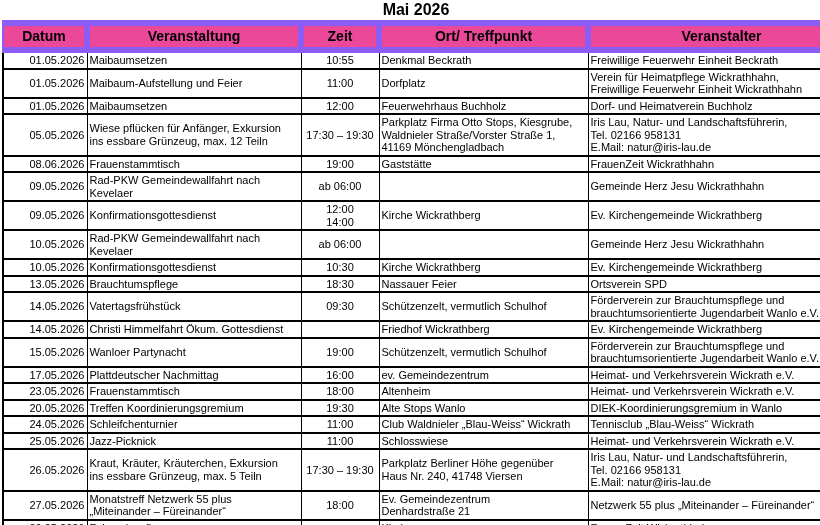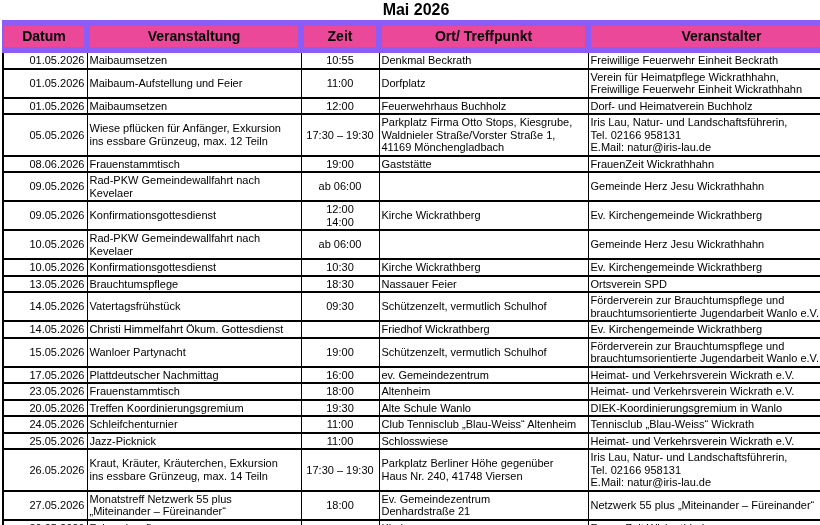--- a/index.html
+++ b/index.html
@@ -183,41 +183,41 @@
           <td class="col-datum">23.05.2026</td>
           <td class="col-veranstaltung">Frauenstammtisch</td>
           <td class="col-zeit">18:00</td>
           <td class="col-ort">Altenheim</td>
           <td class="col-veranstalter">Heimat- und Verkehrsverein Wickrath e.V.</td>
         </tr>
         <tr>
           <td class="col-datum">20.05.2026</td>
           <td class="col-veranstaltung">Treffen Koordinierungsgremium</td>
           <td class="col-zeit">19:30</td>
-          <td class="col-ort">Alte Schule Wanlo</td>
+          <td class="col-ort">Alte Stops Wanlo</td>
           <td class="col-veranstalter">DIEK-Koordinierungsgremium in Wanlo</td>
         </tr>
         <tr>
           <td class="col-datum">24.05.2026</td>
           <td class="col-veranstaltung">Schleifchenturnier</td>
           <td class="col-zeit">11:00</td>
-          <td class="col-ort">Club Tennisclub „Blau-Weiss“ Altenheim</td>
+          <td class="col-ort">Club Waldnieler „Blau-Weiss“ Wickrath</td>
           <td class="col-veranstalter">Tennisclub „Blau-Weiss“ Wickrath</td>
         </tr>
         <tr>
           <td class="col-datum">25.05.2026</td>
           <td class="col-veranstaltung">Jazz-Picknick</td>
           <td class="col-zeit">11:00</td>
           <td class="col-ort">Schlosswiese</td>
           <td class="col-veranstalter">Heimat- und Verkehrsverein Wickrath e.V.</td>
         </tr>
         <tr>
           <td class="col-datum">26.05.2026</td>
           <td class="col-veranstaltung">Kraut, Kräuter, Kräuterchen, Exkursion
-ins essbare Grünzeug, max. 14 Teiln</td>
+ins essbare Grünzeug, max. 5 Teiln</td>
           <td class="col-zeit">17:30 – 19:30</td>
           <td class="col-ort">Parkplatz Berliner Höhe gegenüber
 Haus Nr. 240, 41748 Viersen</td>
           <td class="col-veranstalter">Iris Lau,  Natur- und Landschaftsführerin,
 Tel. 02166 958131
 E.Mail: natur@iris-lau.de</td>
         </tr>
         <tr>
           <td class="col-datum">27.05.2026</td>
           <td class="col-veranstaltung">Monatstreff Netzwerk 55 plus

